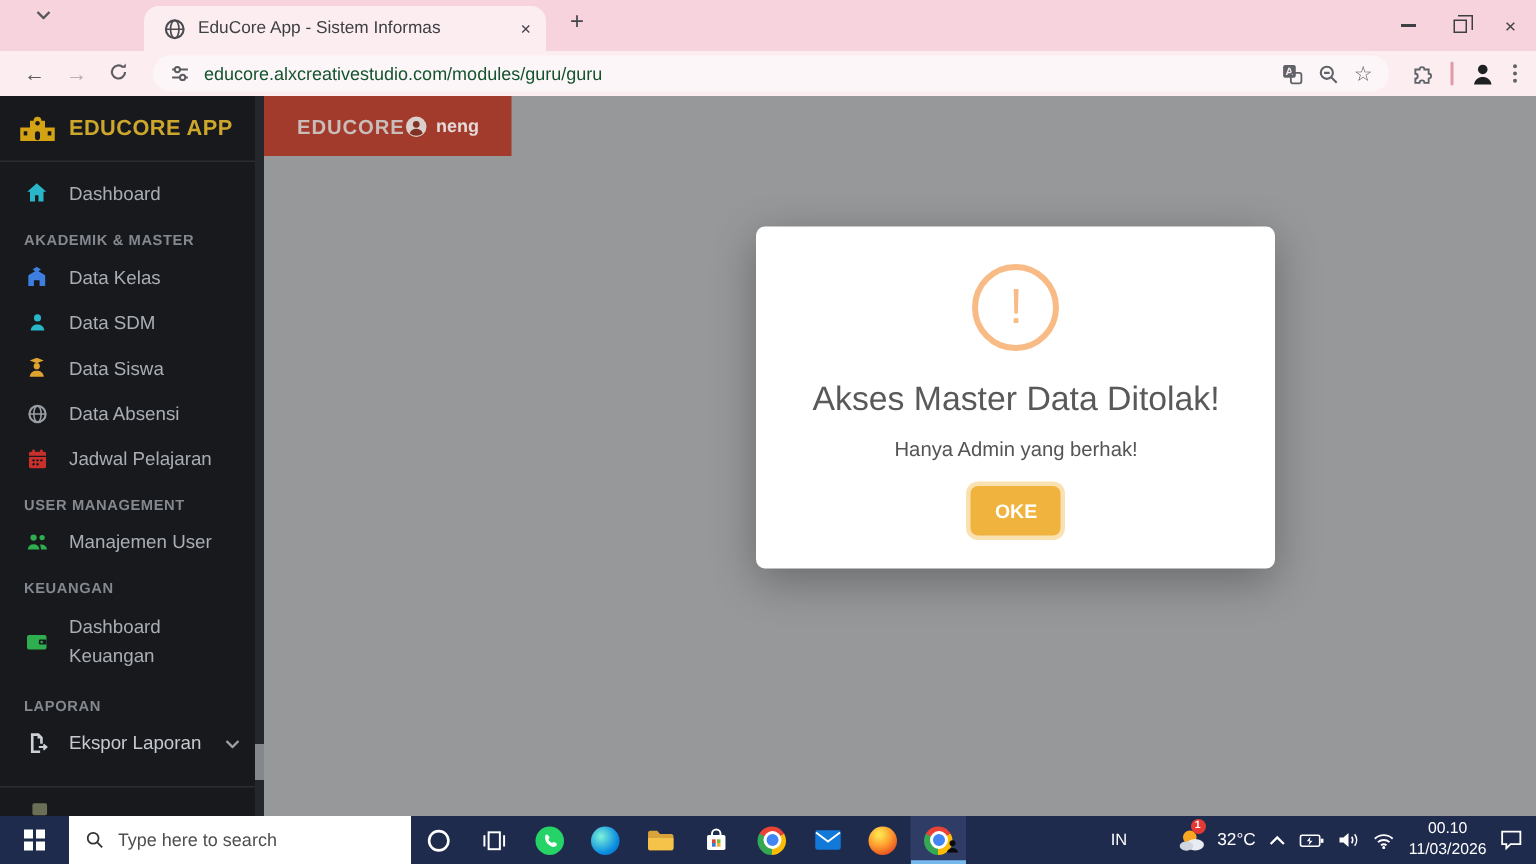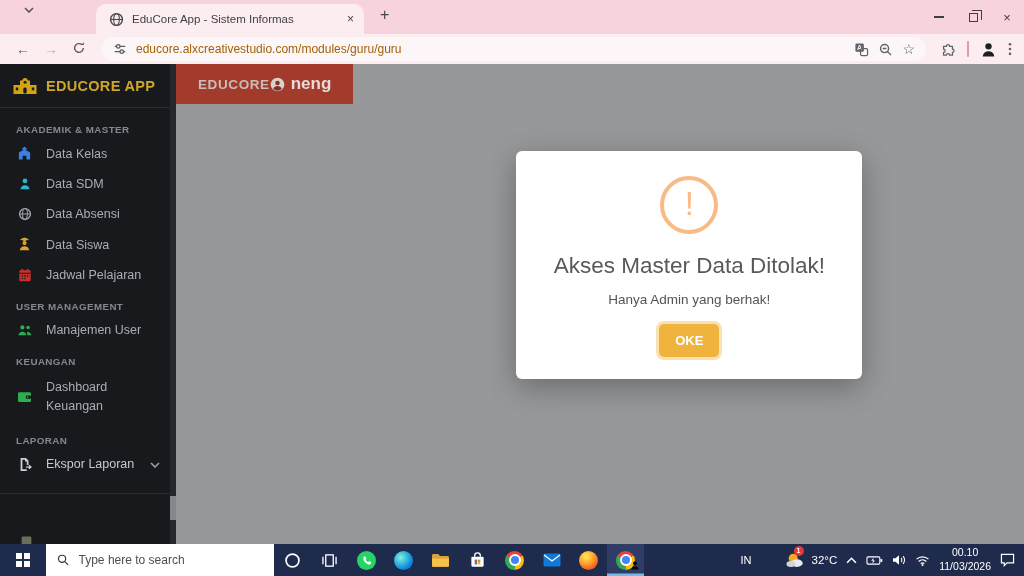--- a/index.html
+++ b/index.html
@@ -16,21 +16,21 @@
   .win-controls { margin-left:auto; display:flex; height:100%; }
   .win-btn { width:34px; display:flex; align-items:center; justify-content:center; color:#3d3f42; font-size:13px; }
   .min-bar { width:10px; height:1.5px; background:#3d3f42; display:inline-block; }
   .restore-box { width:9px; height:9px; border:1.2px solid #3d3f42; position:relative; display:inline-block; }
   .restore-box::after { content:""; position:absolute; top:-3.5px; left:2px; width:9px; height:9px; border-top:1.2px solid #3d3f42; border-right:1.2px solid #3d3f42; }
 
   .toolbar { height:30px; background:#fcedf1; display:flex; align-items:center; padding:0 12px; gap:6px; }
   .nav-btn { width:22px; text-align:center; font-size:14px; color:#595b5e; flex:none; }
   .nav-btn.disabled { color:#c3a9b2; }
   .omnibox { flex:1; height:24px; margin:0 6px; background:#fdf6f8; border-radius:12px; display:flex; align-items:center; padding:0 11px; gap:9px; }
-  .url-text { flex:1; font-size:12px; color:#a16207; white-space:nowrap; overflow:hidden; }
+  .url-text { flex:1; font-size:12px; color:#14532d; white-space:nowrap; overflow:hidden; }
   .toolbar-right { display:flex; align-items:center; gap:11px; padding-left:2px; }
   .divider-v { width:2px; height:16px; background:#e09aa8; border-radius:1px; }
   .glyph { color:#5a5c5f; }
 
   
   .page { height:480px; display:flex; position:relative; background:#97989a; }
   .sidebar { width:176px; height:100%; background:#17191d; position:relative; flex:none; overflow:hidden; }
   .sb-track { position:absolute; right:0; top:0; width:6px; height:100%; background:#24272c; }
   .sb-thumb { position:absolute; right:0; top:432px; width:6px; height:24px; background:#84878c; }
   .brand-row { height:43px; display:flex; align-items:center; gap:9px; padding:0 13px; }
@@ -41,21 +41,21 @@
   .nav-item .ic { width:17px; display:flex; justify-content:center; flex:none; }
   .nav-head { padding:11px 16px 3px; font-size:9.8px; font-weight:bold; color:#84898f; letter-spacing:.4px; }
   .label-2line { width:94px; line-height:1.5; }
   .chev { margin-left:auto; }
   .bright { color:#c6cad0; }
   .partial-item { position:absolute; bottom:-7px; left:20px; }
 
   .main { flex:1; display:flex; flex-direction:row; }
   .topbar { height:40px; background:#a23b2c; display:flex; align-items:center; padding:0 22px; flex:none; }
   .tb-brand { font-size:13.5px; font-weight:bold; color:#c9bcb9; letter-spacing:.6px; }
-  .tb-user { margin-left:auto; display:flex; align-items:center; gap:6px; color:#e5dad8; font-size:17px; font-weight:bold;justify-content:flex-end; }
+  .tb-user { margin-left:auto; display:flex; align-items:center; gap:6px; color:#e5dad8; font-size:12px; font-weight:bold;justify-content:flex-end; }
 
   .content { flex:1; position:relative; }
   .modal { position:absolute; left:163px; top:87px; width:346px; height:228px; background:#fff; border-radius:6px; box-shadow:0 8px 30px rgba(0,0,0,.3); text-align:center; }
   .warn-ring { width:58px; height:58px; margin:25px auto 0; border:4px solid #f8bb86; border-radius:50%; display:flex; align-items:center; justify-content:center; }
   .warn-mark { color:#f8bb86; font-size:33px; margin-top:-3px; }
   .m-title { margin-top:19px; font-size:22.5px; font-weight:400; color:#595959; }
   .m-msg { margin-top:13px; font-size:13.5px; color:#545454; }
   .m-btn { margin-top:17px; background:#f0b43e; border:none; border-radius:5px; color:#fff; font-weight:bold; font-size:13px; padding:9px 16px; box-shadow:0 0 0 3px rgba(240,180,62,.4); font-family:inherit; cursor:pointer; }
 
   
@@ -168,59 +168,67 @@
         <circle cx="12" cy="5.2" r="1.5" fill="#17191d"></circle>
         <rect x="10.3" y="10.5" width="3.4" height="6" rx="1.6" fill="#17191d"></rect>
         <rect x="2.8" y="10.5" width="2.4" height="2.8" fill="#17191d"></rect>
         <rect x="18.8" y="10.5" width="2.4" height="2.8" fill="#17191d"></rect>
       </svg>
       <span class="brand-text">EDUCORE APP</span>
     </div>
     <hr class="sb-hr">
 
     <nav class="nav-col">
+      <div class="nav-item">
+        <span class="ic">
+          <svg width="15" height="15" viewBox="0 0 16 16">
+              <path d="M8 1.2L1.2 7.2h2v7h3.6V9.8h2.4v4.4h3.6v-7h2z" fill="#2ab6c9"></path>
+            </svg>
+        </span>
+        <span>Dashboard</span>
+      </div>
 
       <div class="nav-head">AKADEMIK &amp; MASTER</div>
       <div class="nav-item">
         <span class="ic">
           <svg width="15" height="15" viewBox="0 0 16 16">
               <path d="M8 0.8l3 2-3 2-3-2z" fill="#3e7ede"></path>
               <path d="M2 14.5V7l6-3.6L14 7v7.5h-4v-4H6v4z" fill="#3e7ede"></path>
             </svg>
         </span>
         <span>Data Kelas</span>
       </div>
       <div class="nav-item">
         <span class="ic">
           <svg width="14" height="14" viewBox="0 0 16 16">
               <circle cx="8" cy="4.5" r="2.7" fill="#2ab6c9"></circle>
               <path d="M2.8 14c.4-3 2.5-4.5 5.2-4.5s4.8 1.5 5.2 4.5z" fill="#2ab6c9"></path>
             </svg>
         </span>
         <span>Data SDM</span>
+      </div>
+      <div class="nav-item">
+        <span class="ic">
+          <svg width="15" height="15" viewBox="0 0 16 16">
+              <path d="M8 0.5l5 2-5 2-5-2z" fill="#dfa42f"></path>
+              <circle cx="8" cy="6.5" r="2.2" fill="#dfa42f"></circle>
+              <path d="M3 14c.4-2.8 2.3-4.2 5-4.2s4.6 1.4 5 4.2z" fill="#dfa42f"></path>
+            </svg>
+        </span>
+        <span>Data Siswa</span>
       </div>
       <div class="nav-item">
         <span class="ic">
           <svg width="14" height="14" viewBox="0 0 16 16">
               <circle cx="8" cy="8" r="6.2" fill="none" stroke="#9aa0a6" stroke-width="1.6"></circle>
               <ellipse cx="8" cy="8" rx="2.8" ry="6.2" fill="none" stroke="#9aa0a6" stroke-width="1.2"></ellipse>
               <path d="M1.8 8h12.4" stroke="#9aa0a6" stroke-width="1.2"></path>
             </svg>
         </span>
         <span>Data Absensi</span>
-      </div>
-      <div class="nav-item">
-        <span class="ic">
-          <svg width="15" height="15" viewBox="0 0 16 16">
-              <path d="M8 0.5l5 2-5 2-5-2z" fill="#dfa42f"></path>
-              <circle cx="8" cy="6.5" r="2.2" fill="#dfa42f"></circle>
-              <path d="M3 14c.4-2.8 2.3-4.2 5-4.2s4.6 1.4 5 4.2z" fill="#dfa42f"></path>
-            </svg>
-        </span>
-        <span>Data Siswa</span>
       </div>
       <div class="nav-item">
         <span class="ic">
           <svg width="14" height="14" viewBox="0 0 16 16">
               <rect x="1.5" y="2.5" width="13" height="12.5" rx="1.2" fill="#c9302c"></rect>
               <rect x="4" y="0.8" width="2" height="3.4" rx="0.8" fill="#c9302c"></rect>
               <rect x="10" y="0.8" width="2" height="3.4" rx="0.8" fill="#c9302c"></rect>
               <path d="M1.5 6h13" stroke="#17191d" stroke-width="1.1"></path>
               <circle cx="5" cy="9" r="0.9" fill="#17191d"></circle>
               <circle cx="8" cy="9" r="0.9" fill="#17191d"></circle>

